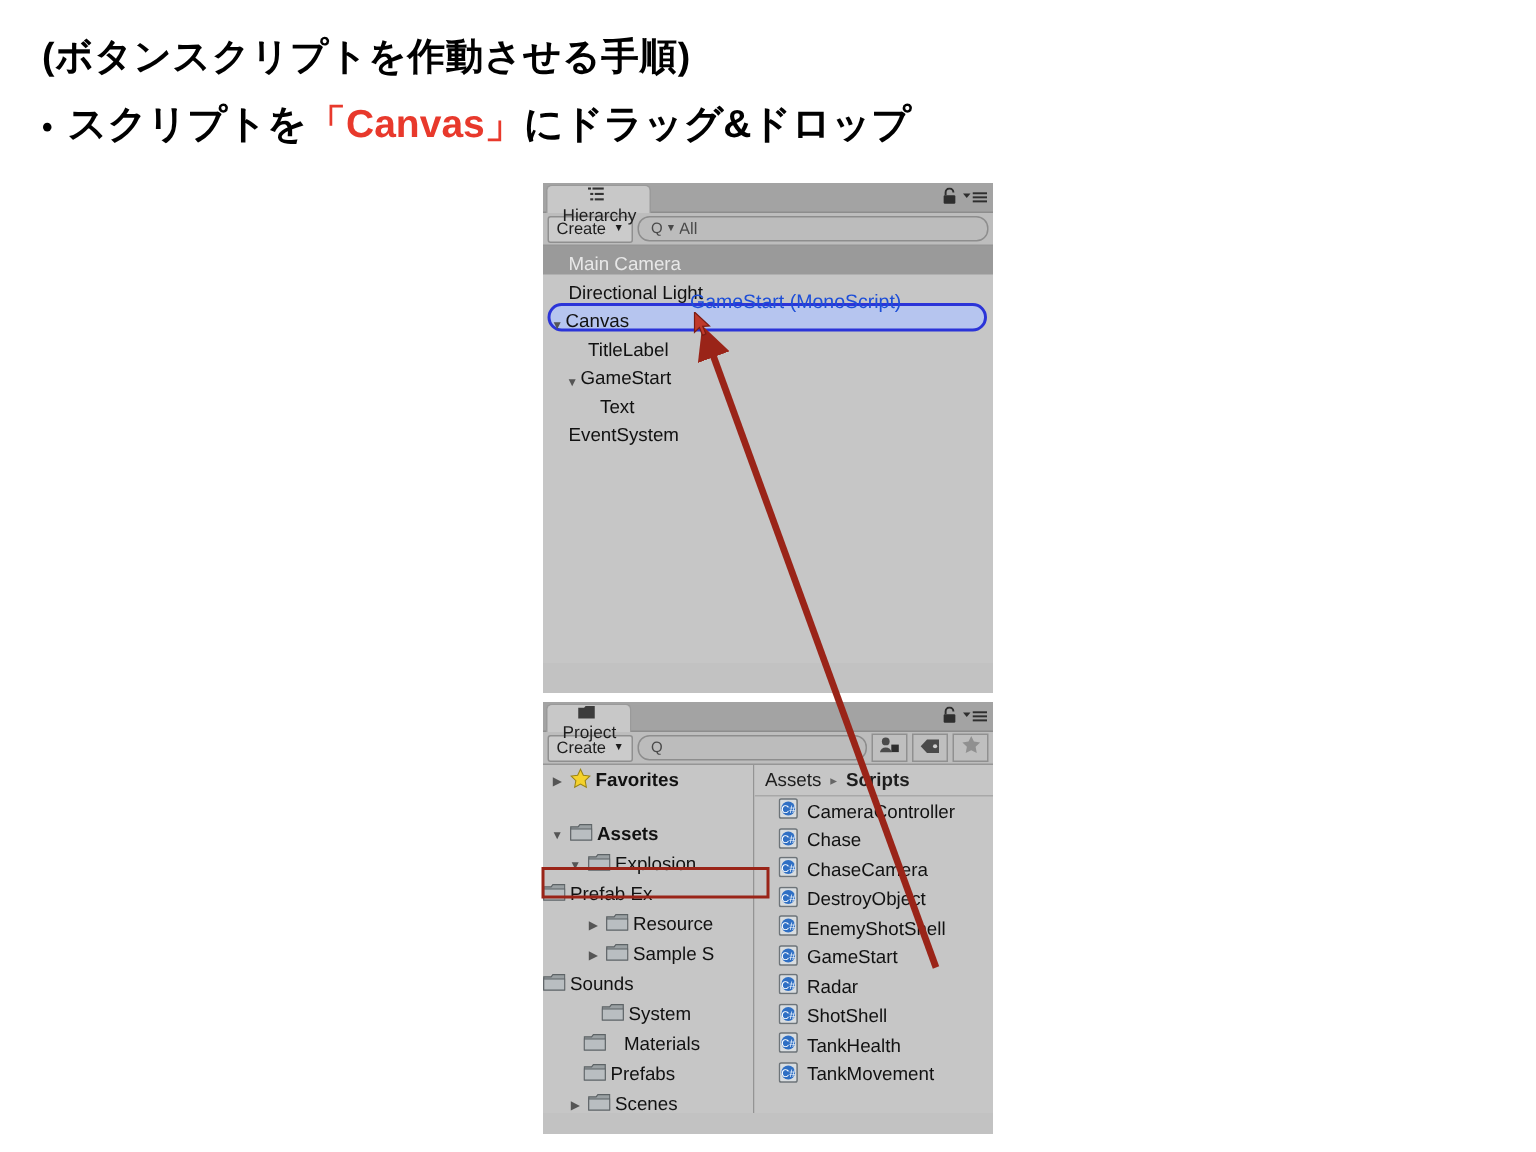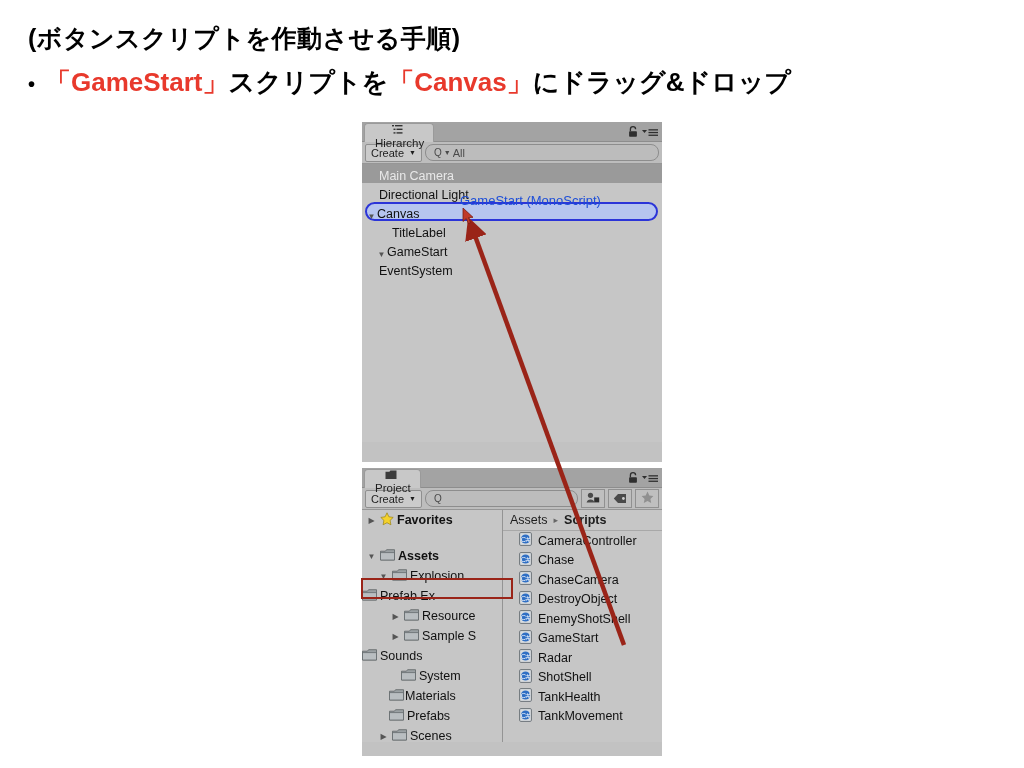--- a/index.html
+++ b/index.html
@@ -134,21 +134,20 @@
   #arrow-layer{position:absolute;left:0;top:0;width:1024px;height:768px;
     pointer-events:none;}
 </style>
 </head>
 <body>
 
 <div id="slide-text">
   <div class="slide-line1">(ボタンスクリプトを作動させる手順)</div>
   <div class="slide-line2">
     <span class="bullet-dot">•</span>
-    <span class="red">「GameStart」</span>
     <span>スクリプトを</span>
     <span class="red">「Canvas」</span>
     <span>にドラッグ&amp;ドロップ</span>
   </div>
 </div>
 
 <div id="unity">
 
   <div class="panel" id="hierarchy" style="top:0;height:340px;">
 
@@ -224,20 +223,23 @@
 
       <div class="row" style="padding-left:30px;">
         <span>TitleLabel</span>
       </div>
 
       <div class="row" style="padding-left:14px;">
         <span class="tri">▼</span>
         <span>GameStart</span>
       </div>
 
+      <div class="row" style="padding-left:38px;">
+        <span>Text</span>
+      </div>
 
       <div class="row" style="padding-left:6px;">
         <span class="tri empty">▶</span>
         <span>EventSystem</span>
       </div>
     </div>
   </div>
 
   <div class="panel" id="project" style="height:288px;">
 
@@ -385,21 +387,21 @@
         <div class="folder-row" style="padding-left:39px;gap:3px;">
           <span>
             <svg width="15" height="12" viewBox="0 0 15 12">
                 <path d="M0.5 2.2 L5.4 2.2 L6.6 0.7 L14.5 0.7 L14.5 11 L0.5 11 Z" fill="#9aa0a3" stroke="#5d6366" stroke-width="0.8"></path>
                 <path d="M0.5 3.6 L14.5 3.6 L14.5 11 L0.5 11 Z" fill="#b9bec1" stroke="#5d6366" stroke-width="0.7"></path>
               </svg>
           </span>
           <span>System</span>
         </div>
 
-        <div class="folder-row" style="padding-left:27px;gap:1px;">
+        <div class="folder-row" style="padding-left:27px;gap:12px;">
           <span>
             <svg width="15" height="12" viewBox="0 0 15 12">
                 <path d="M0.5 2.2 L5.4 2.2 L6.6 0.7 L14.5 0.7 L14.5 11 L0.5 11 Z" fill="#9aa0a3" stroke="#5d6366" stroke-width="0.8"></path>
                 <path d="M0.5 3.6 L14.5 3.6 L14.5 11 L0.5 11 Z" fill="#b9bec1" stroke="#5d6366" stroke-width="0.7"></path>
               </svg>
           </span>
           <span>Materials</span>
         </div>
 
         <div class="folder-row" style="padding-left:27px;gap:3px;">

